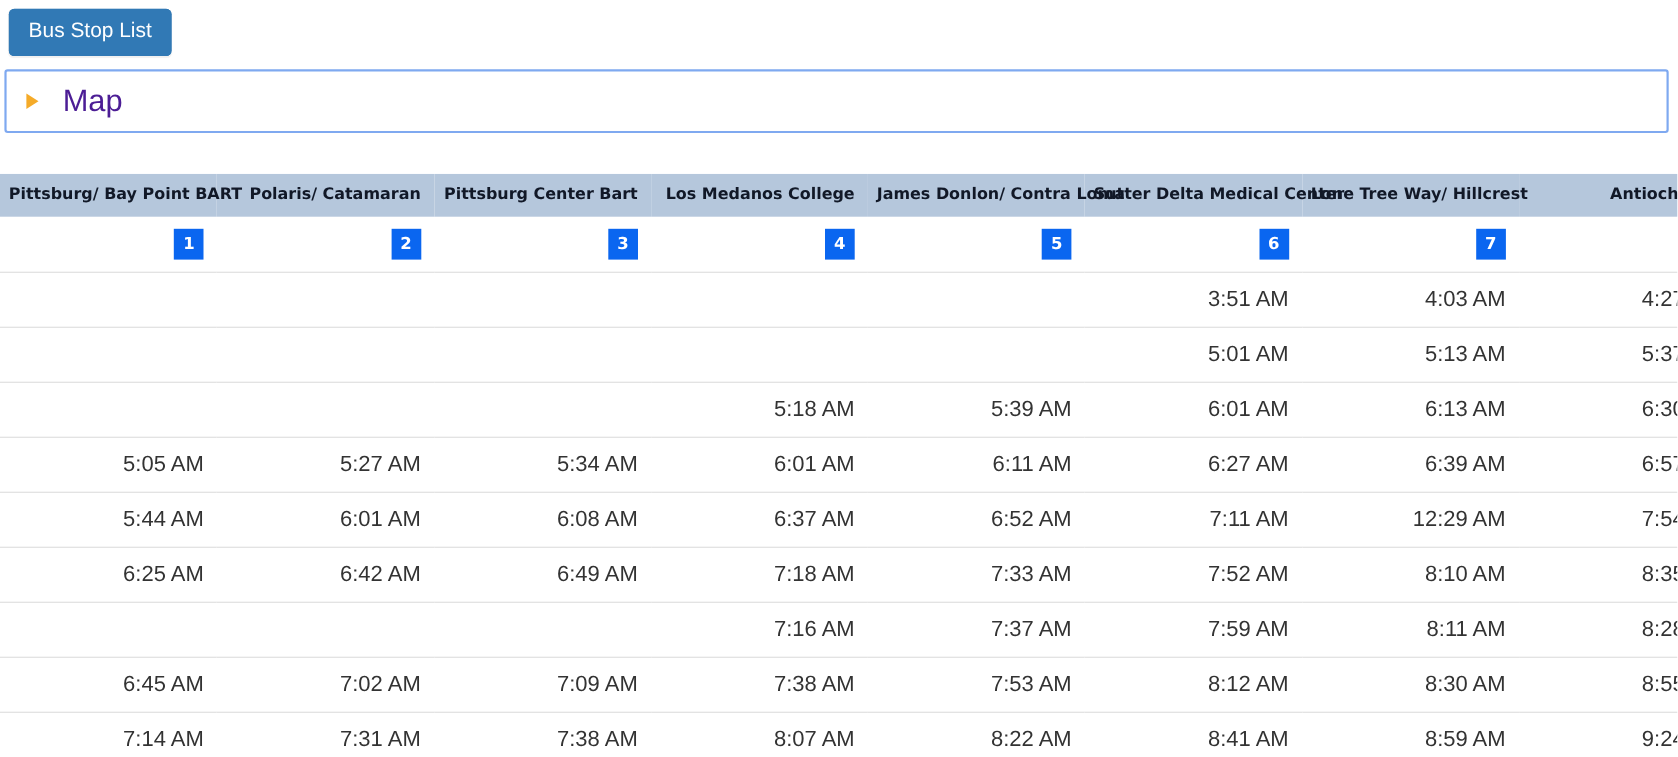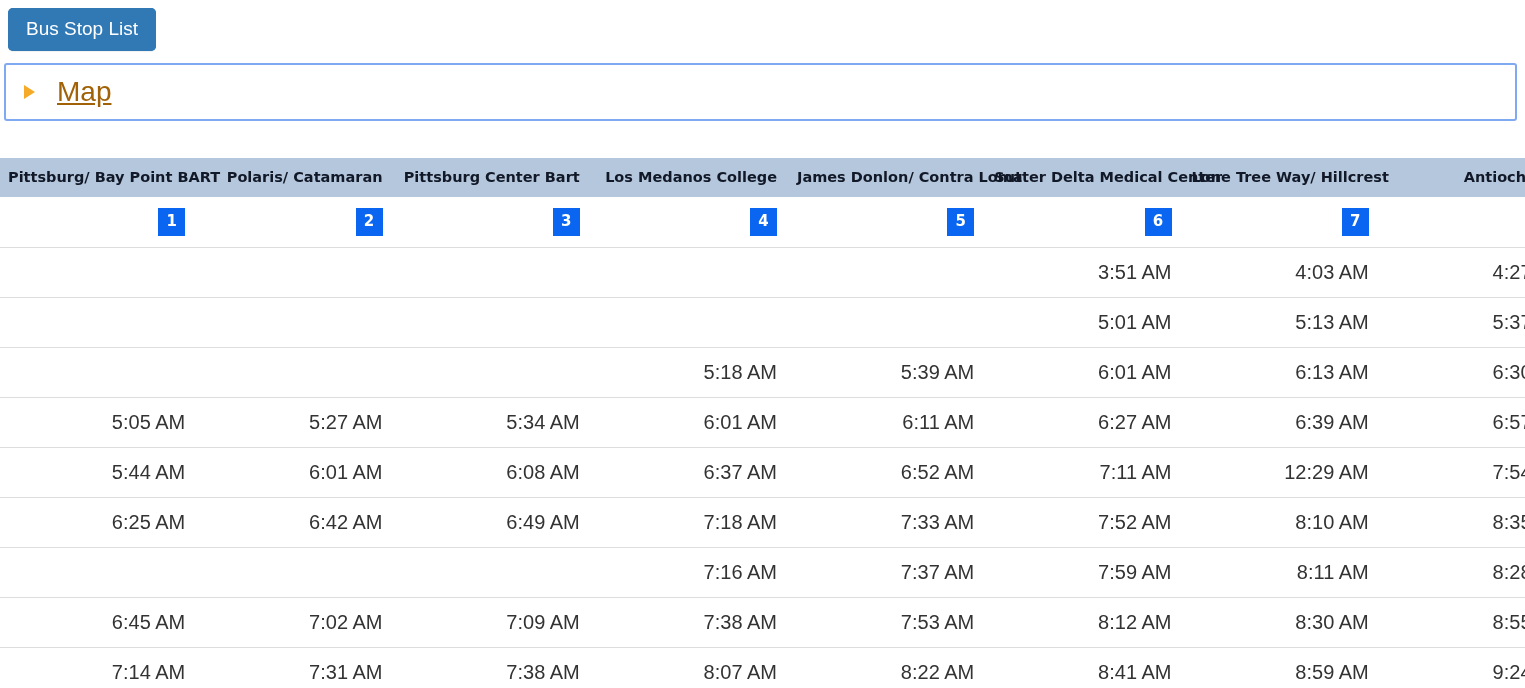--- a/index.html
+++ b/index.html
@@ -62,24 +62,23 @@
     width: 0; height: 0;
     margin-left: 18px;
     border-top: 7px solid transparent;
     border-bottom: 7px solid transparent;
     border-left: 11px solid #f5ab29;
     flex: 0 0 auto;
   }
   .map-title {
     margin-left: 22px;
     font-size: 28px;
-    color: #a16207;
+    color: #4c1d95;
     line-height: 30px;
     font-family: "Liberation Sans", sans-serif;
-    text-decoration: underline;
   }
 
   
   .table-wrap {
     position: absolute;
     left: 0;
     top: 158px;
     width: 1525px;
     height: 530px;
     overflow: hidden;

